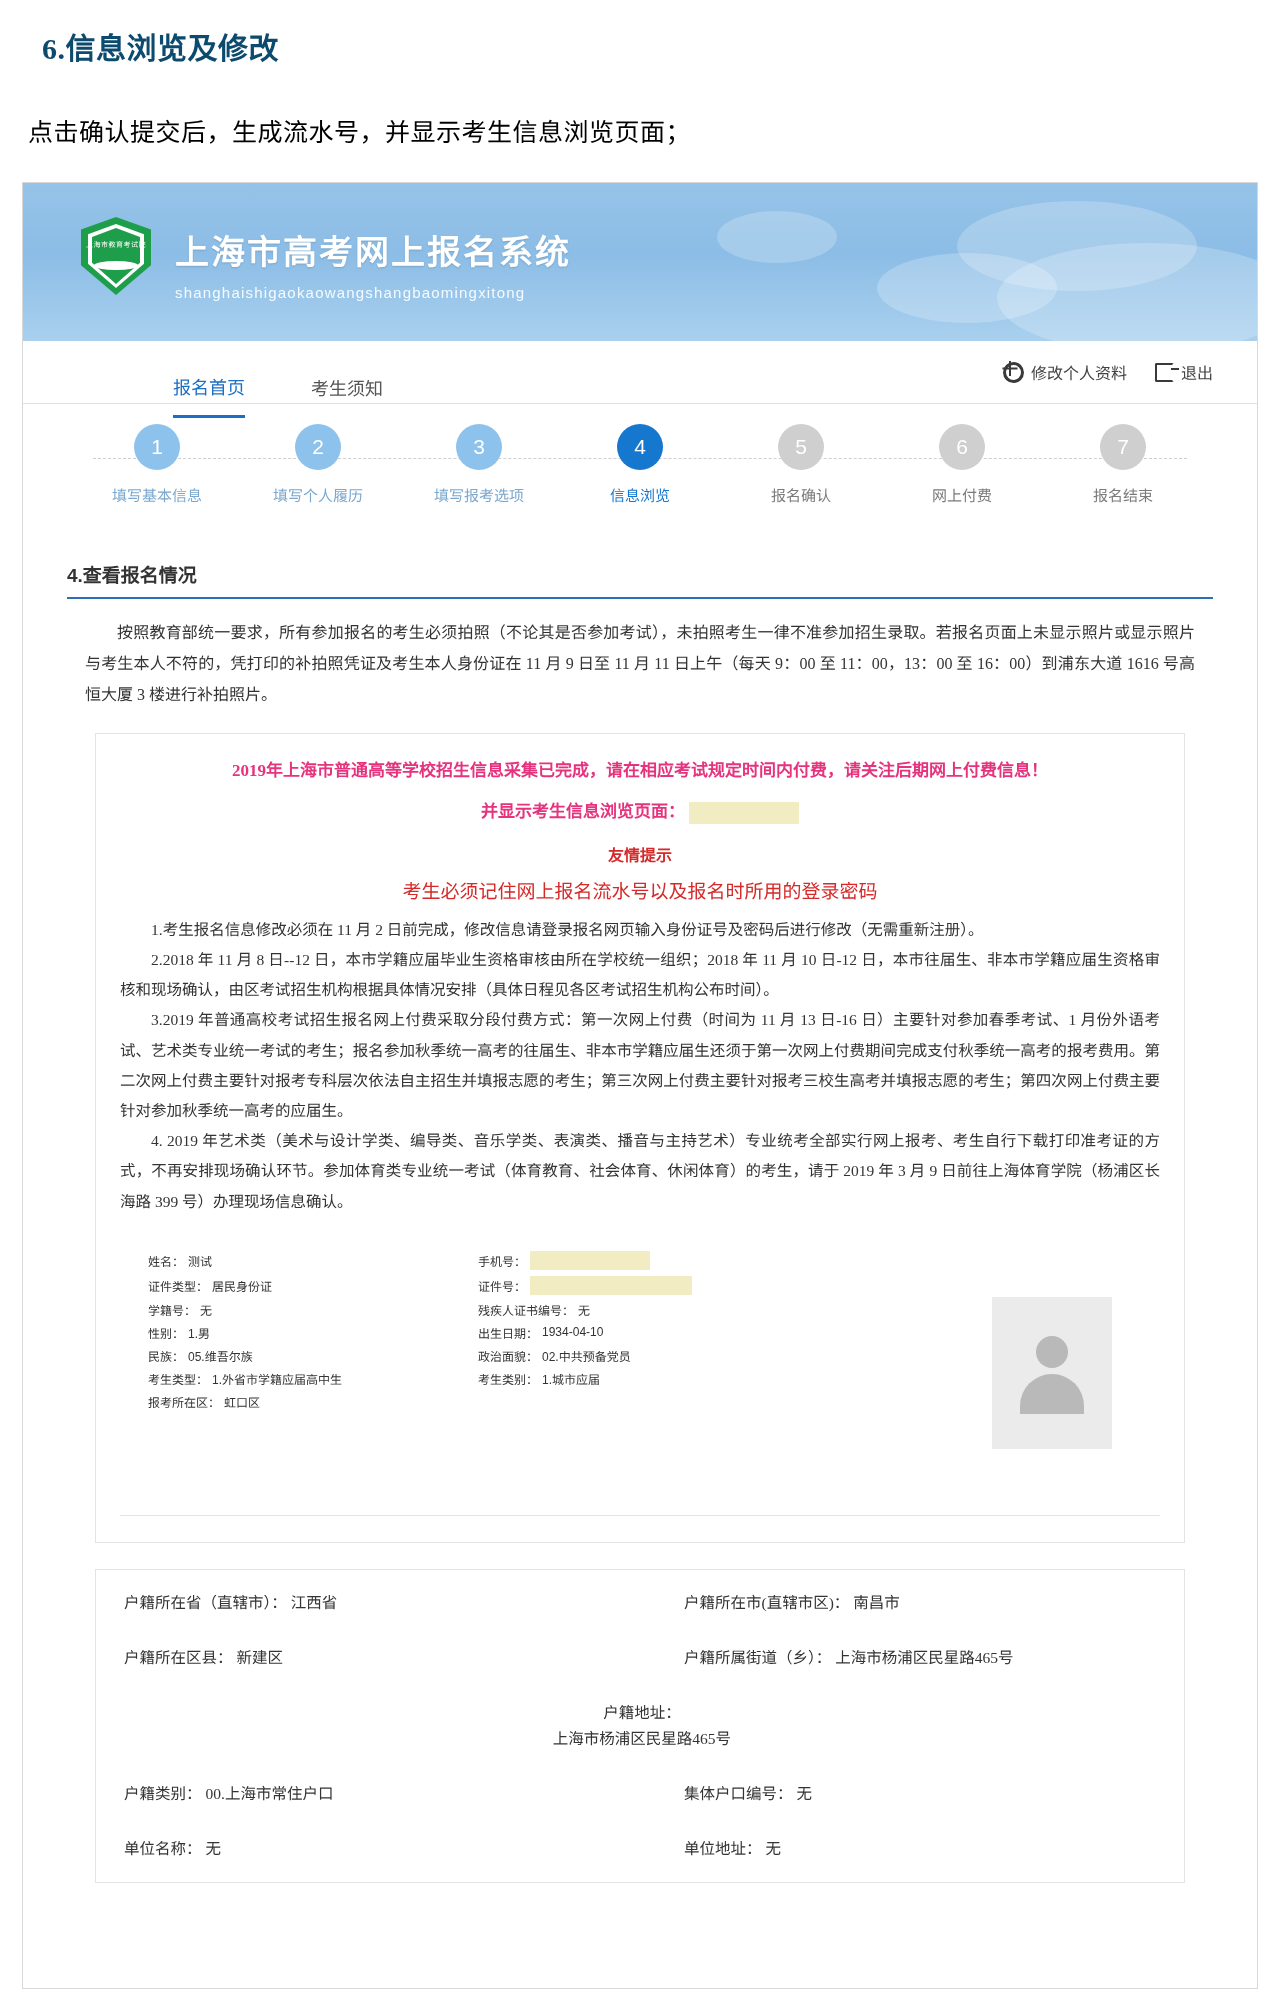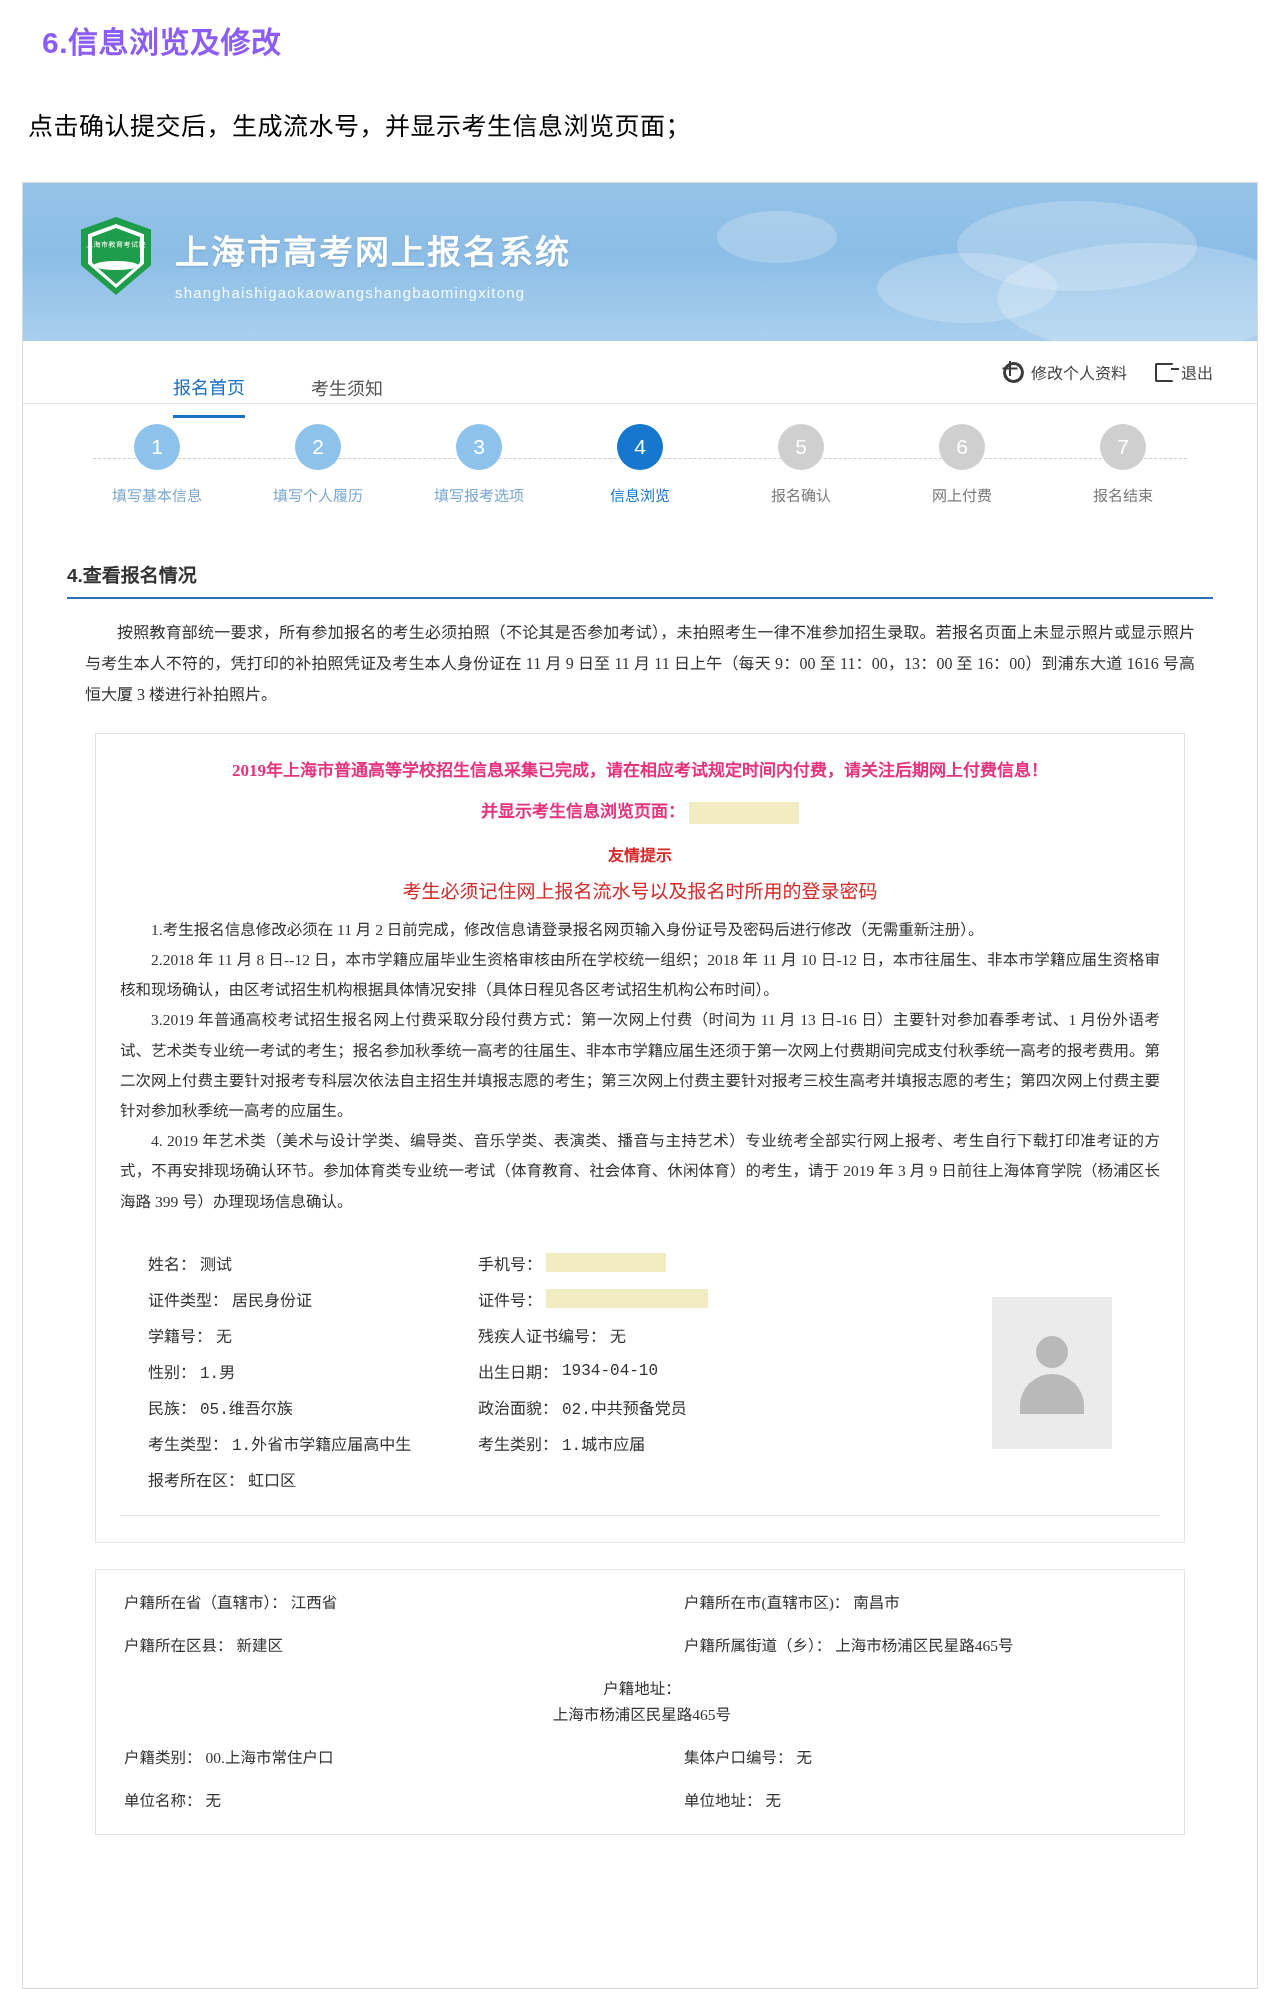--- a/index.html
+++ b/index.html
@@ -11,25 +11,25 @@
     width: 1280px;
     height: 1989px;
     font-family: "Liberation Sans", sans-serif;
     color: #222;
     position: relative;
     overflow: hidden;
   }
 
   
   .doc-title {
-    font-family: Liberation Sans, sans-serif;
+    font-family: Liberation Serif, serif;
     font-weight: bold;
     font-size: 30px;
-    color: #8b5cf6;
-    margin: 18px 0 0 42px;
+    color: #0c4a6e;
+    margin: 24px 0 0 42px;
     letter-spacing: 0.5px;
   }
   .doc-sub {
     font-family: "Liberation Serif", serif;
     font-size: 25px;
     color: #000;
     margin: 44px 0 0 28px;
     letter-spacing: 0.5px;
   }
 
@@ -319,25 +319,25 @@
   .info-block {
     margin-top: 34px;
     position: relative;
     min-height: 250px;
     padding-bottom: 14px;
     border-bottom: 1px solid #e4e4e4;
   }
   .info-grid {
     display: grid;
     grid-template-columns: 330px 380px;
-    row-gap: 12px;
-    font-size: 16px;
+    row-gap: 6px;
+    font-size: 12px;
     color: #333;
     padding-left: 28px;
-    font-family: Liberation Mono, monospace;
+    font-family: Liberation Sans, sans-serif;
   }
   .info-cell { display: flex; align-items: center; gap: 4px; }
   .info-cell .lbl { color: #333; }
   .info-cell .val { color: #333; }
   .redact-field {
     display: inline-block;
     background: #f2ecc3;
     height: 19px;
     width: 120px;
     vertical-align: middle;
@@ -376,21 +376,21 @@
   
   .house-block {
     margin: 26px 72px 0 72px;
     border: 1px solid #e4e4e4;
     padding: 20px 24px 24px 28px;
     box-sizing: border-box;
   }
   .house-grid {
     display: grid;
     grid-template-columns: 560px auto;
-    row-gap: 21px;
+    row-gap: 33px;
     font-size: 15.5px;
     color: #333;
     font-family: "Liberation Serif", serif;
   }
   .full-row { grid-column: 1 / -1; flex-direction: column; }
 </style>
 </head>
 <body>
 
 <div class="doc-title">6.信息浏览及修改</div>

